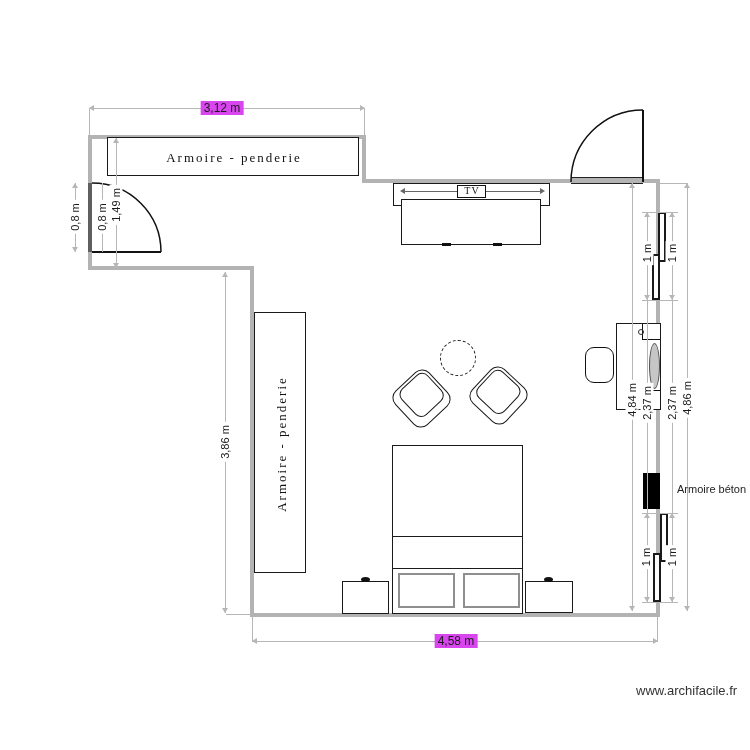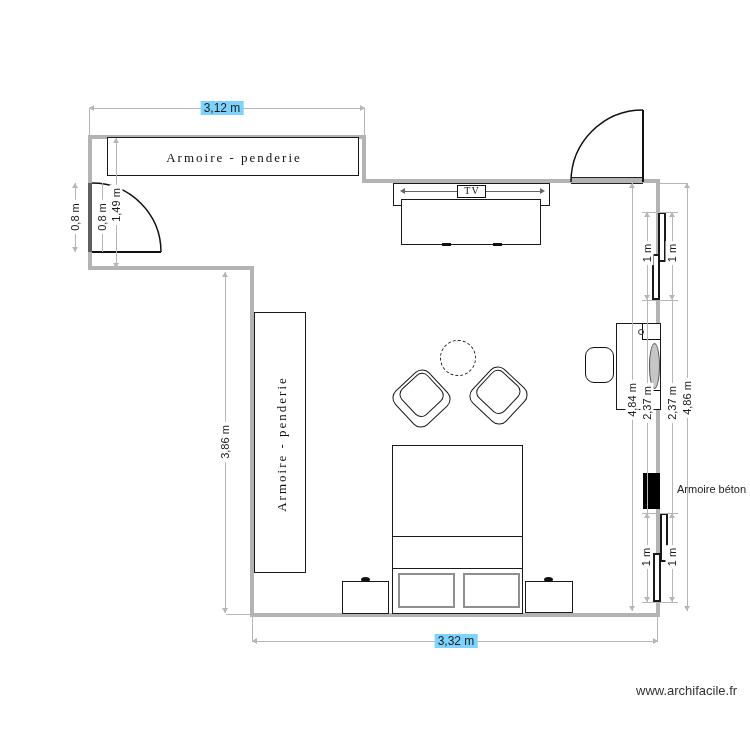--- a/index.html
+++ b/index.html
@@ -3,21 +3,21 @@
 <meta charset="utf-8">
 <style>
   html,body{margin:0;padding:0;background:#fff}
   .plan{position:relative;width:750px;height:750px;background:#fff;overflow:hidden;
         font-family:"Liberation Sans",sans-serif}
   .abs{position:absolute}
   .wall{position:absolute;background:var(--wall,#b3b3b3)}
   .dl{position:absolute;background:var(--dim-line,#b6b6b6)}
   .fur{position:absolute;background:#fff;border:1px solid var(--outline,#1a1a1a);box-sizing:border-box}
   .shelf{border-width:2px}
-  .hl{position:absolute;transform:translate(-50%,-50%);white-space:nowrap;background:#7dd3fc;
+  .hl{position:absolute;transform:translate(-50%,-50%);white-space:nowrap;background:#d946ef;
       padding:0 3px;font-size:12px;line-height:14px;color:var(--dim-text,#1a1a1a)}
   .vl{position:absolute;transform:translate(-50%,-50%) rotate(-90deg);white-space:nowrap;background:#fff;
       padding:0 3px;font-size:11px;line-height:13px;color:var(--dim-text,#1a1a1a)}
   .serif{font-family:"Liberation Serif",serif;color:#111;background:transparent}
   .ar{position:absolute;width:0;height:0}
   .ar-l{border-top:3px solid transparent;border-bottom:3px solid transparent;border-right:5px solid var(--dim-line,#b6b6b6)}
   .ar-r{border-top:3px solid transparent;border-bottom:3px solid transparent;border-left:5px solid var(--dim-line,#b6b6b6)}
   .ar-u{border-left:3px solid transparent;border-right:3px solid transparent;border-bottom:5px solid var(--dim-line,#b6b6b6)}
   .ar-d{border-left:3px solid transparent;border-right:3px solid transparent;border-top:5px solid var(--dim-line,#b6b6b6)}
   .bline{position:absolute;left:0;width:100%;height:1px;background:var(--outline,#1a1a1a)}
@@ -129,21 +129,21 @@
   <div class="ar ar-u" style="left:222px;top:272px"></div>
   <div class="ar ar-d" style="left:222px;top:608px"></div>
   <div class="dl" style="left:226px;top:614px;width:26px;height:1px"></div>
   <div class="vl" style="left:225px;top:442px">3,86 m</div>
 
   <div class="dl" style="left:252px;top:641px;width:406px;height:1px"></div>
   <div class="dl" style="left:252px;top:617px;width:1px;height:24px"></div>
   <div class="dl" style="left:657px;top:617px;width:1px;height:24px"></div>
   <div class="ar ar-l" style="left:252px;top:638px"></div>
   <div class="ar ar-r" style="left:653px;top:638px"></div>
-  <div class="hl" style="left:456px;top:641px">3,32 m</div>
+  <div class="hl" style="left:456px;top:641px">4,58 m</div>
 
   <div class="dl" style="left:632px;top:183px;width:1px;height:428px"></div>
   <div class="ar ar-u" style="left:629px;top:183px"></div>
   <div class="ar ar-d" style="left:629px;top:606px"></div>
   <div class="vl" style="left:632px;top:400px">4,84 m</div>
 
   <div class="dl" style="left:687px;top:183px;width:1px;height:428px"></div>
   <div class="dl" style="left:660px;top:183px;width:27px;height:1px"></div>
   <div class="ar ar-u" style="left:684px;top:183px"></div>
   <div class="ar ar-d" style="left:684px;top:606px"></div>

